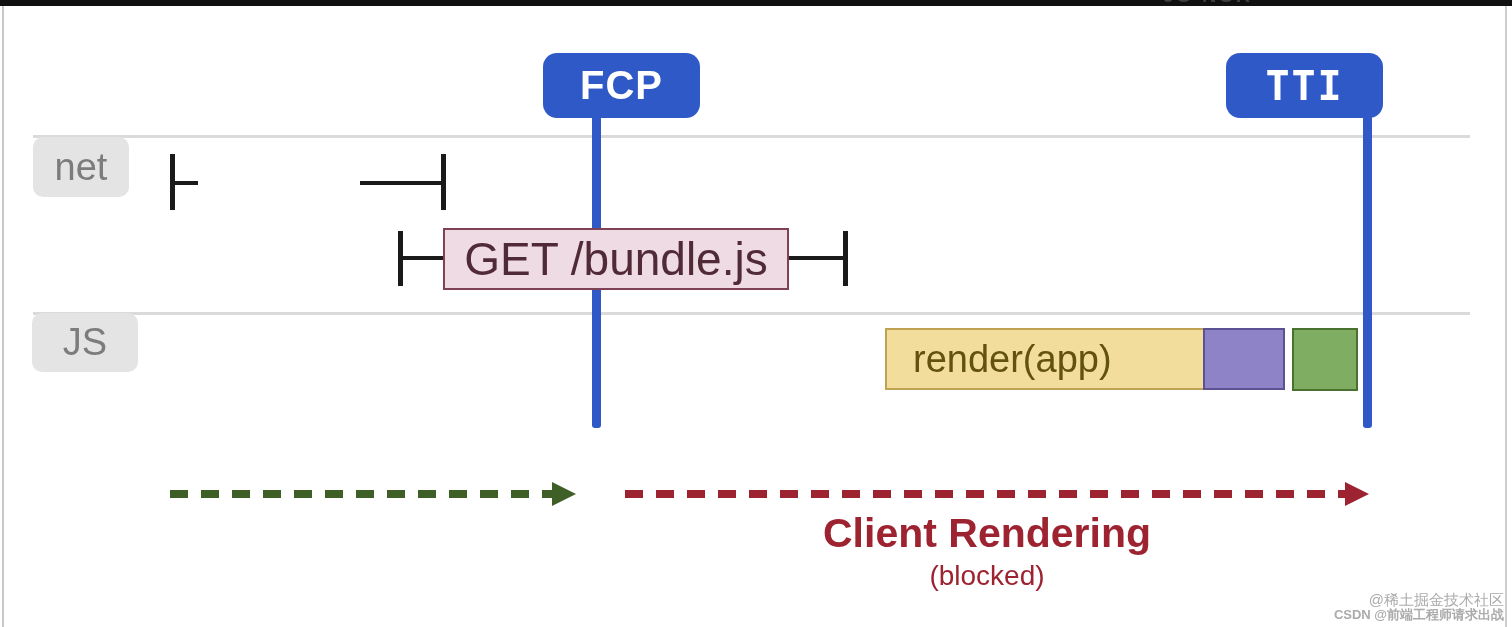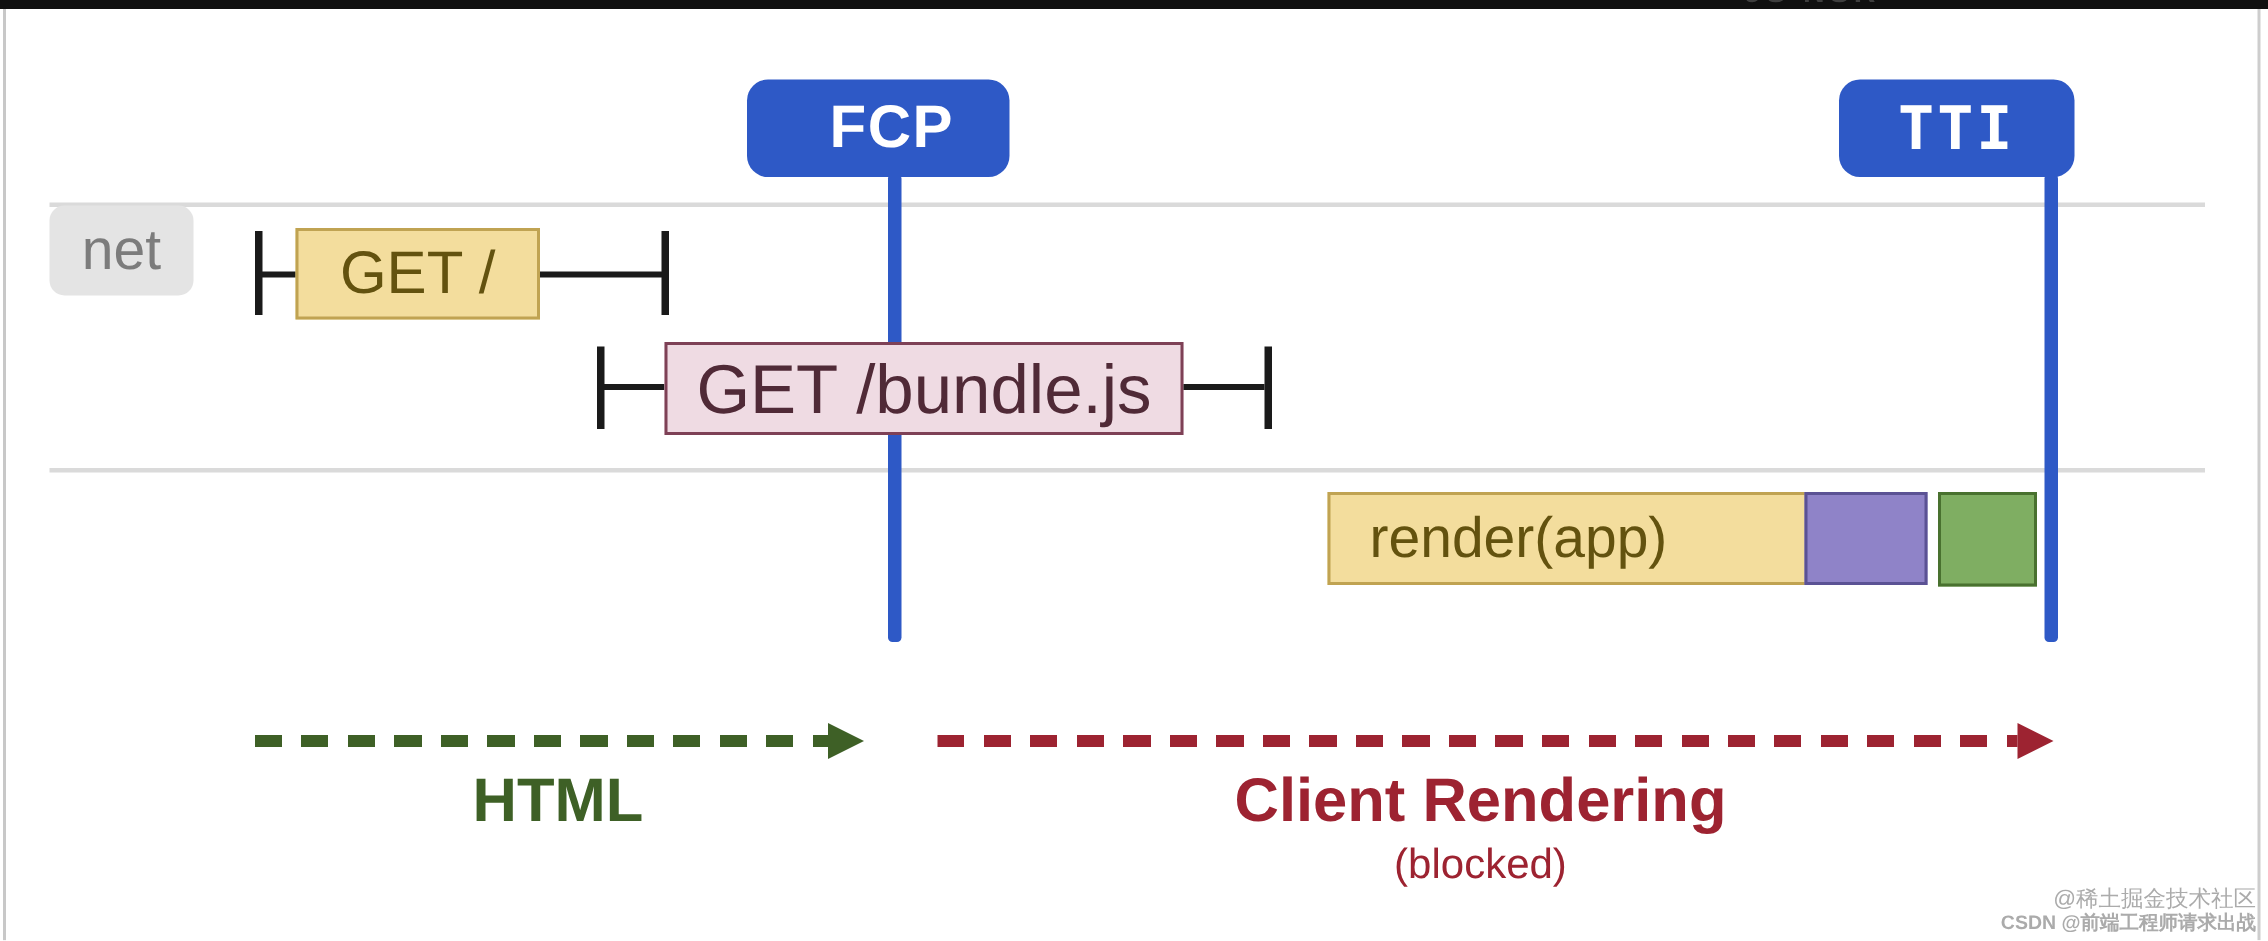--- a/index.html
+++ b/index.html
@@ -42,21 +42,21 @@
   .stem{position:absolute;width:9px;top:116px;height:312px;background:var(--blue);border-radius:3px;z-index:1;}
   .stem.fcp{left:592px;}
   .stem.tti{left:1363px;}
 
   
   .badge{
     position:absolute;top:53px;width:157px;height:65px;background:var(--blue);
     border-radius:14px;display:flex;align-items:center;justify-content:center;
     color:#fff;font-size:40px;font-weight:bold;letter-spacing:1px;z-index:3;
   }
-  .badge.fcp{left:498px;padding-left:18px;}
+  .badge.fcp{left:543px;}
   .badge.tti{left:1226px;font-family:"DejaVu Sans Mono",monospace;letter-spacing:2px;}
 
   
   .tick{position:absolute;width:5px;background:var(--whisker);z-index:2;}
   .conn{position:absolute;height:4px;background:var(--whisker);z-index:2;}
 
   
   .box{
     position:absolute;display:flex;align-items:center;justify-content:center;
     box-sizing:border-box;z-index:2;
@@ -118,26 +118,26 @@
   <div class="badge fcp">
     <span>FCP</span>
   </div>
   <div class="badge tti">
     <span>TTI</span>
   </div>
 
   <div class="track-label net">
     <span>net</span>
   </div>
+  <div class="track-label js">
+    <span>JS</span>
+  </div>
 
   <div class="tick" style="left:170px;top:154px;height:56px;"></div>
   <div class="conn" style="left:174px;top:181px;width:24px;"></div>
-  <div class="box get-root">
-    <span>GET /</span>
-  </div>
   <div class="conn" style="left:360px;top:181px;width:83px;"></div>
   <div class="tick" style="left:441px;top:154px;height:56px;"></div>
 
   <div class="tick" style="left:398px;top:231px;height:55px;"></div>
   <div class="conn" style="left:402px;top:256px;width:41px;"></div>
   <div class="box get-bundle">
     <span>GET /bundle.js</span>
   </div>
   <div class="conn" style="left:789px;top:256px;width:54px;"></div>
   <div class="tick" style="left:843px;top:231px;height:55px;"></div>
@@ -146,21 +146,20 @@
     <span>render(app)</span>
   </div>
   <div class="box purple"></div>
   <div class="box green"></div>
 
   <div class="dash-line green"></div>
   <div class="arrow-head green"></div>
   <div class="dash-line red"></div>
   <div class="arrow-head red"></div>
 
-  <div class="phase-title html">HTML</div>
   <div class="phase-title cr">Client Rendering</div>
   <div class="phase-sub cr">(blocked)</div>
 
   <div class="watermark">
     <div class="l1">@稀土掘金技术社区</div>
     <div class="l2">CSDN @前端工程师请求出战</div>
   </div>
 
 </div>
 

